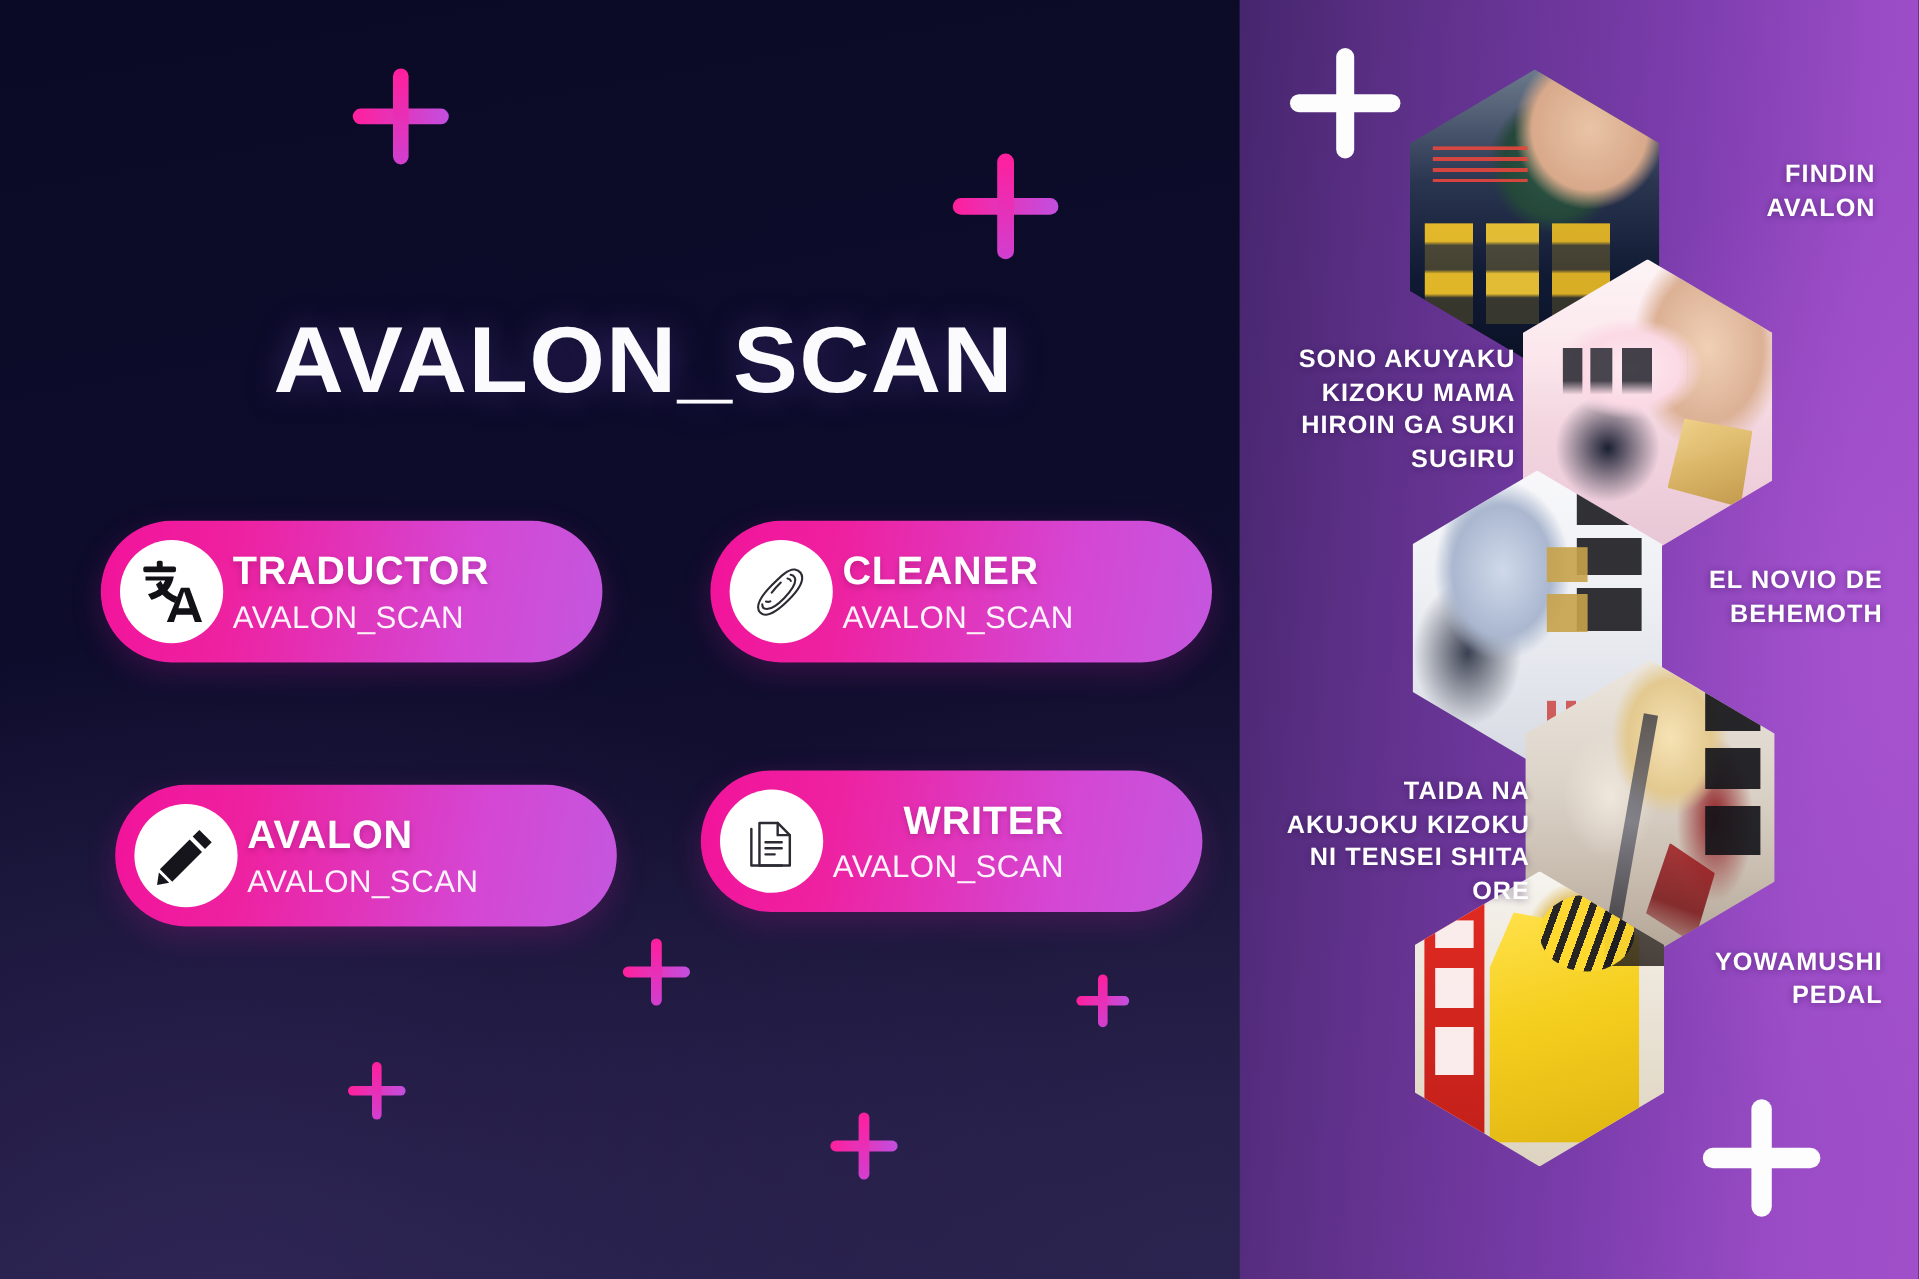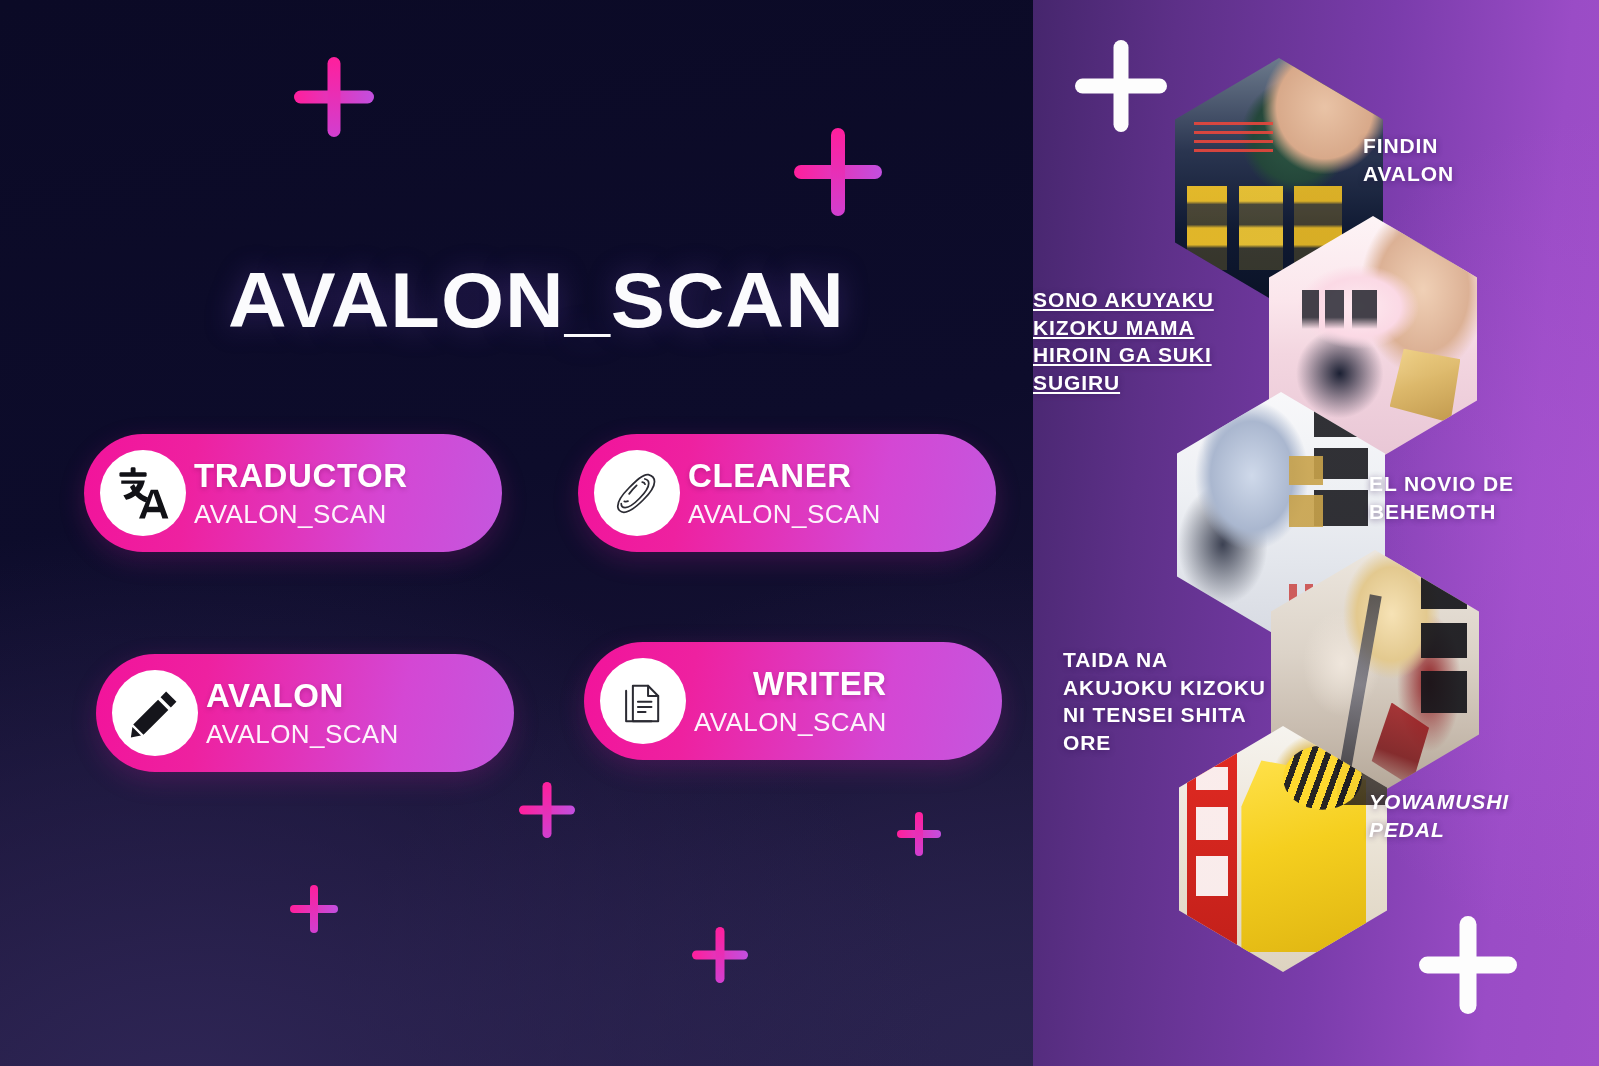--- a/index.html
+++ b/index.html
@@ -80,21 +80,21 @@
   .hexwrap{ position:absolute; z-index:3; }
   .hex{
     width:100%; height:100%;
     clip-path:polygon(50% 0%, 100% 25%, 100% 75%, 50% 100%, 0% 75%, 0% 25%);
     overflow:hidden; position:relative;
   }
   .hex .art{ position:absolute; inset:0; }
 
   .cover-label{
     position:absolute; z-index:6; color:#ffffff; font-weight:700;
-    font-size:21px; line-height:1.32; letter-spacing:.9px; text-align:left;
+    font-size:21px; line-height:1.32; letter-spacing:.9px; text-align:right;
     text-shadow:0 1px 6px rgba(40,10,70,.45);
   }
 
   
   .art-a{ background:
       radial-gradient(42% 38% at 72% 20%, #e9c3a6 0%, #d8a98a 55%, rgba(216,169,138,0) 72%),
       radial-gradient(30% 22% at 70% 12%, #2d2f33 0%, rgba(45,47,51,0) 70%),
       radial-gradient(34% 30% at 58% 32%, #2f5a46 0%, #24473a 60%, rgba(36,71,58,0) 78%),
       linear-gradient(180deg,#6c7a8c 0%, #2a3550 38%, #101a33 70%, #0a1226 100%);
   }
@@ -223,21 +223,21 @@
             <path d="M40.6 28.4h7.8L60 60h-6.6l-2.3-6.8H36.4L34.1 60h-6.5zM38.3 47.2h10.4L43.5 32z"></path>
           </g>
         </svg>
       </div>
       <div class="txt">
         <div class="role">TRADUCTOR</div>
         <div class="sub">AVALON_SCAN</div>
       </div>
     </div>
 
-    <div class="pill" style="left:578px; top:434px; width:418px;">
+    <div class="pill" style="left:592px; top:434px; width:418px;">
       <div class="badge">
         <svg width="56" height="56" viewBox="0 0 64 64" fill="none" stroke="#2b2b33" stroke-width="2" stroke-linecap="round" stroke-linejoin="round" aria-hidden="true">
           <path d="M45 11c4 1 7 4 7 8 0 6-5 13-13 21S23 54 17 54c-4 0-7-3-7-7 0-6 5-13 13-21S39 10 45 11z"></path>
           <path d="M41 16c2.6.6 4.4 2.4 4.4 5 0 4.4-4 10.4-10.4 17C28.6 44.6 22.6 48.6 18.4 48.6c-2.6 0-4.4-1.8-4.4-4.4"></path>
           <path d="M23 33c2.5-3.2 5.5-6.6 8.6-9.6"></path>
           <path d="M17.5 41.5c1.4.4 3 .3 4.2-.2"></path>
           <path d="M38 19.5c1.6.2 2.8 1.1 3.2 2.4"></path>
         </svg>
       </div>
       <div class="txt">
@@ -301,21 +301,21 @@
 
     <div class="hexwrap" style="left:236px; top:216px; width:208px; height:246px;">
       <div class="hex">
         <div class="art art-b">
           <div class="heart"></div>
             <div class="jtxt"></div>
             <div class="gold"></div>
         </div>
       </div>
     </div>
-    <div class="cover-label" style="left:0; top:286px; width:216px;text-decoration:underline;">SONO AKUYAKU<br>KIZOKU MAMA<br>HIROIN GA SUKI<br>SUGIRU</div>
+    <div class="cover-label" style="left:14px; top:286px; width:216px;">SONO AKUYAKU<br>KIZOKU MAMA<br>HIROIN GA SUKI<br>SUGIRU</div>
 
     <div class="hexwrap" style="left:144px; top:392px; width:208px; height:246px;">
       <div class="hex">
         <div class="art art-c">
           <div class="kanji"></div>
             <div class="kanjigold"></div>
             <div class="redbar"></div>
         </div>
       </div>
     </div>
@@ -335,15 +335,15 @@
     <div class="hexwrap" style="left:146px; top:726px; width:208px; height:246px;">
       <div class="hex">
         <div class="art art-e">
           <div class="yellow"></div>
             <div class="dark"></div>
           <div class="helmet"></div>
             <div class="redband"></div>
         </div>
       </div>
     </div>
-    <div class="cover-label" style="left:336px; top:788px; width:200px;font-style:italic;">YOWAMUSHI<br>PEDAL</div>
+    <div class="cover-label" style="left:336px; top:788px; width:200px;">YOWAMUSHI<br>PEDAL</div>
   </div>
 </div>
 
 </body></html>

